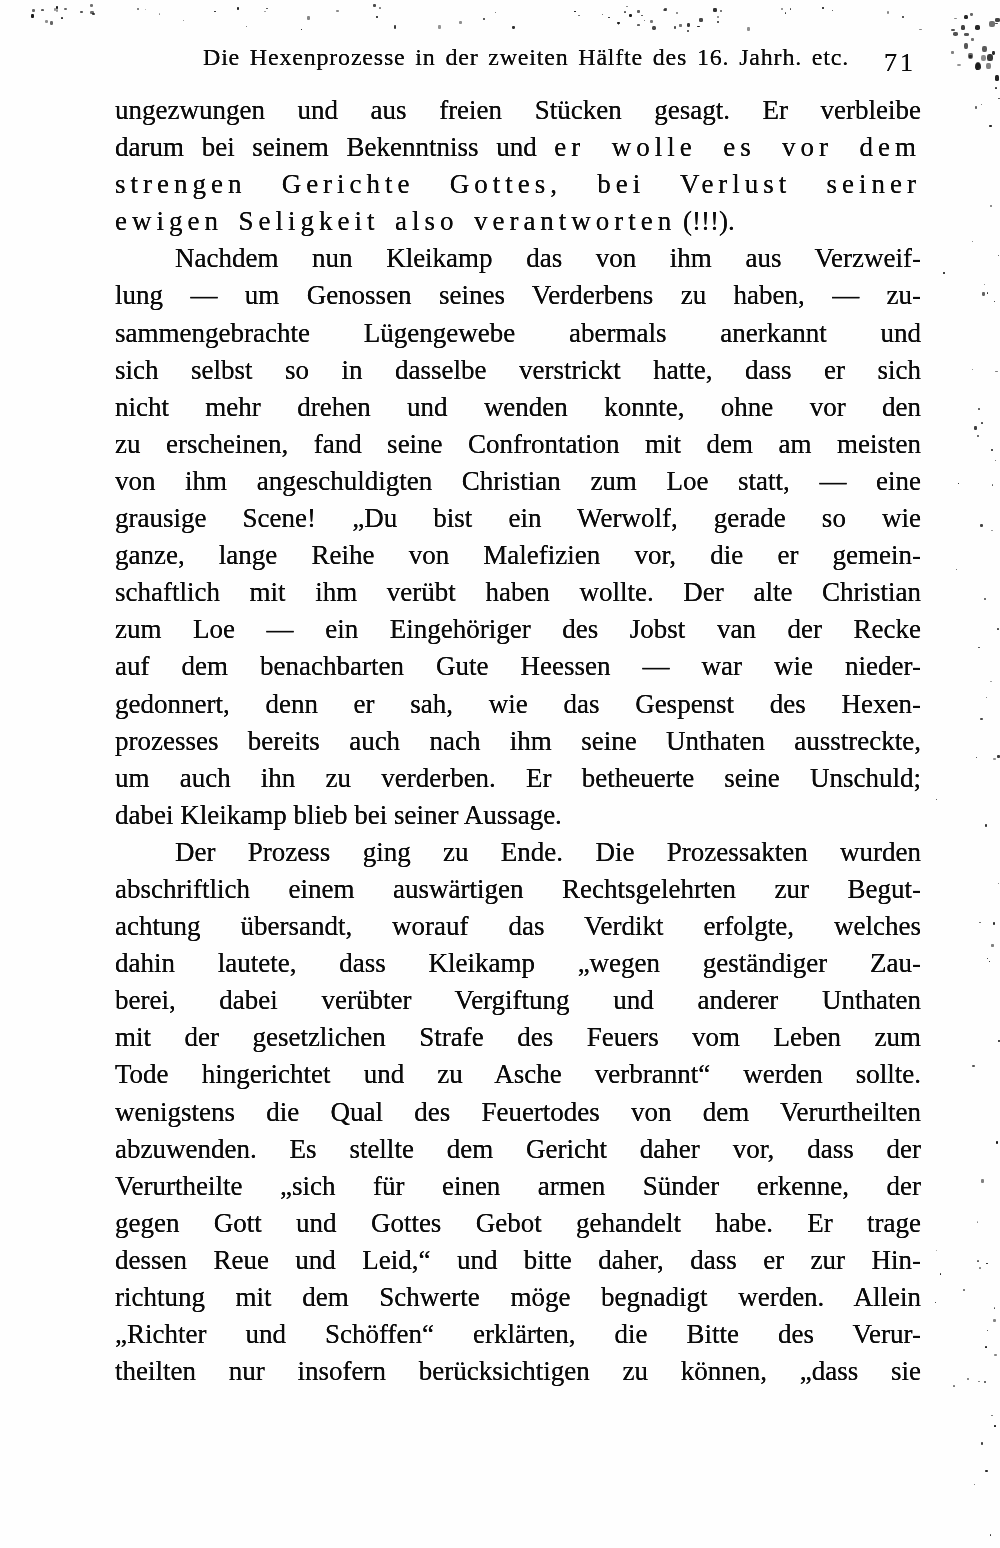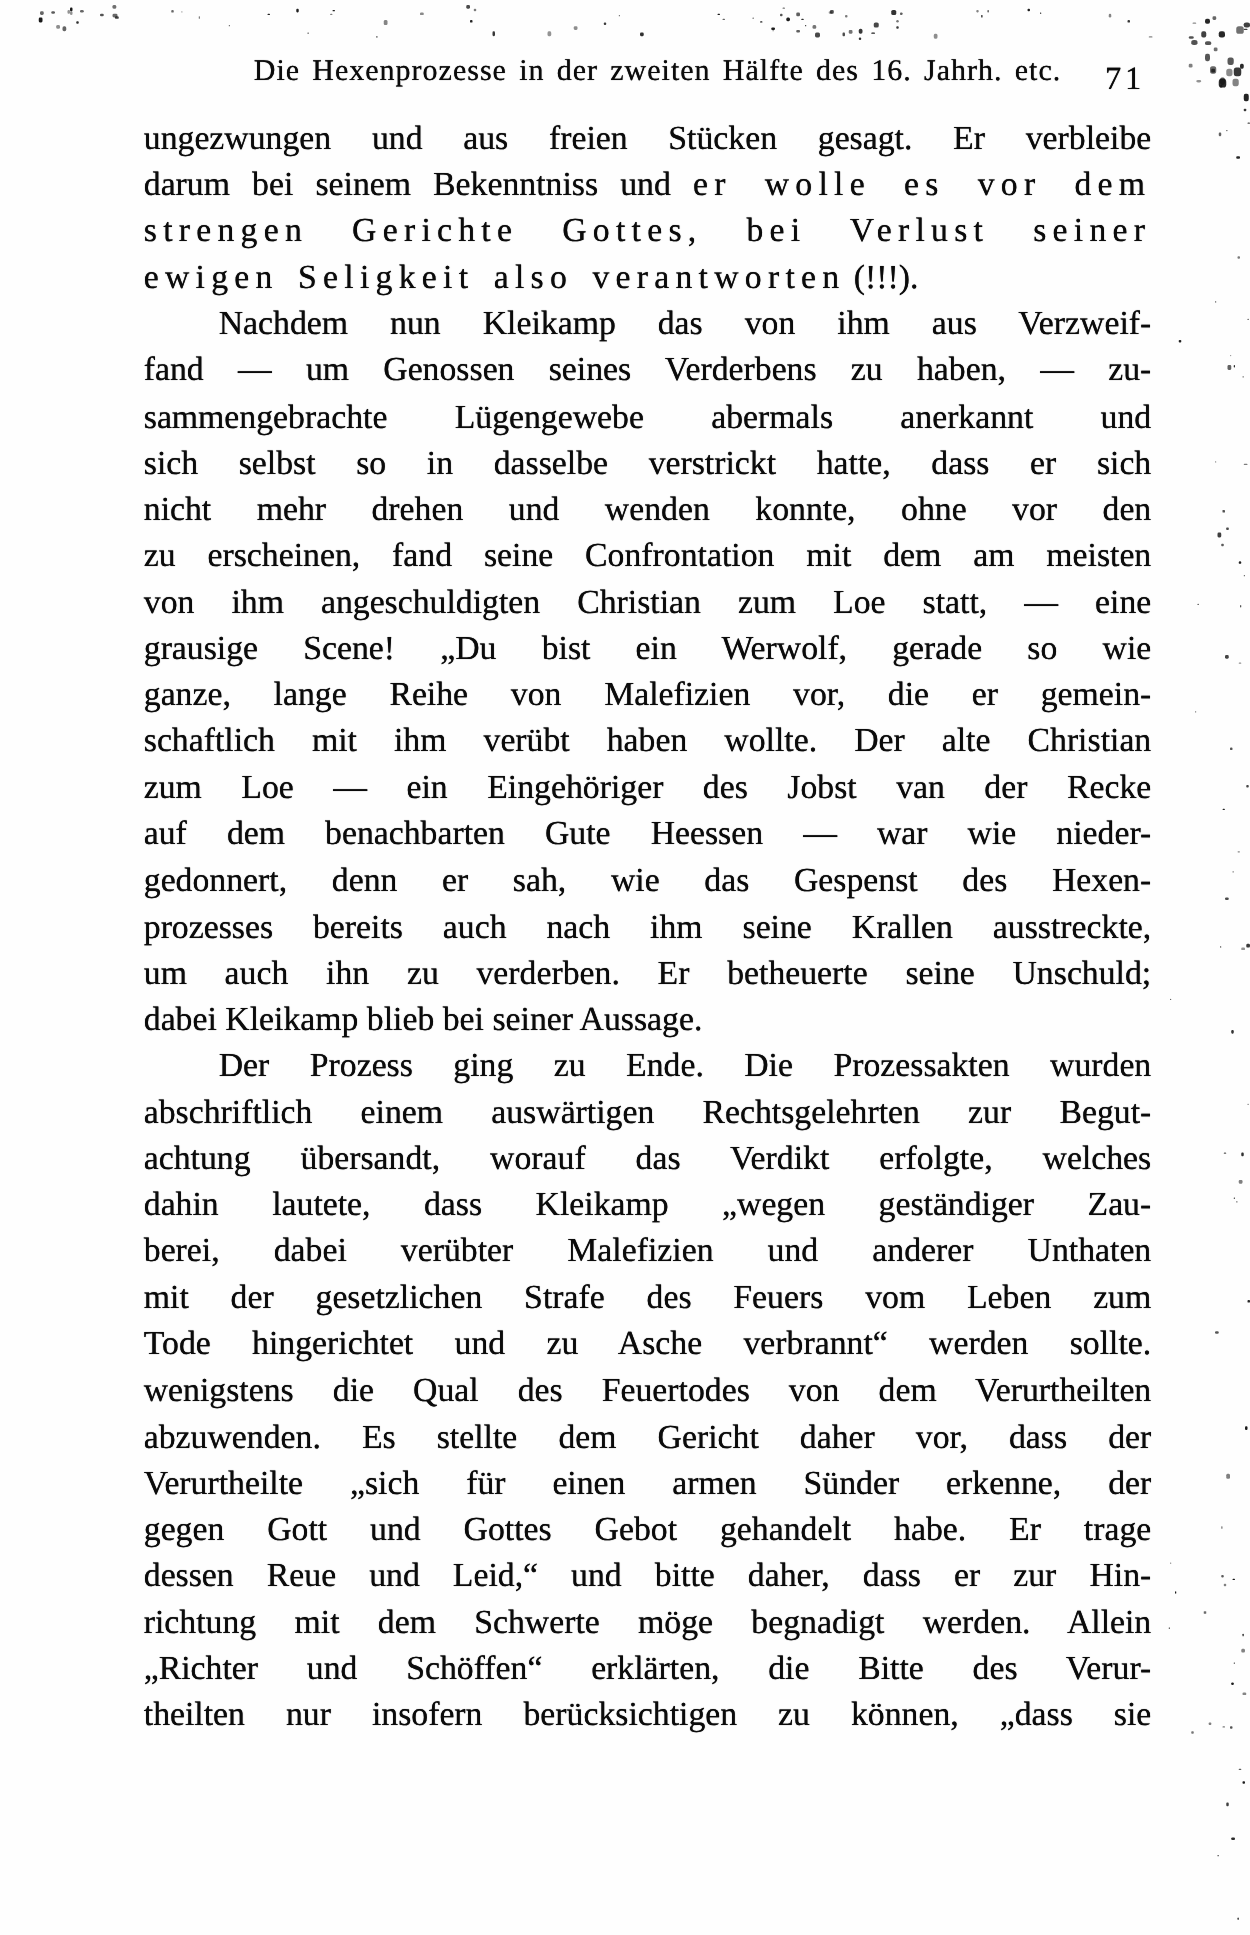--- a/index.html
+++ b/index.html
@@ -251,40 +251,40 @@
   <div class="running-header">Die Hexenprozesse in der zweiten Hälfte des 16. Jahrh. etc.</div>
 
   <div class="page-number">71</div>
 
   <div class="body-block" id="body-block">
       <div class="line"><span>ungezwungen und aus freien Stücken gesagt. Er verbleibe</span></div>
       <div class="line"><span>darum bei seinem Bekenntniss und </span><span class="sperr">er wolle es vor dem</span></div>
       <div class="line"><span class="sperr">strengen Gerichte Gottes, bei Verlust seiner</span></div>
       <div class="line nojust"><span class="sperr">ewigen Seligkeit also verantworten</span><span> (!!!).</span></div>
       <div class="line indent"><span>Nachdem nun Kleikamp das von ihm aus Verzweif-</span></div>
-      <div class="line"><span>fand — um Genossen seines Verderbens zu haben, — zu-</span></div>
+      <div class="line"><span>lung — um Genossen seines Verderbens zu haben, — zu-</span></div>
       <div class="line"><span>sammengebrachte Lügengewebe abermals anerkannt und</span></div>
       <div class="line"><span>sich selbst so in dasselbe verstrickt hatte, dass er sich</span></div>
       <div class="line"><span>nicht mehr drehen und wenden konnte, ohne vor den</span></div>
       <div class="line"><span>zu erscheinen, fand seine Confrontation mit dem am meisten</span></div>
       <div class="line"><span>von ihm angeschuldigten Christian zum Loe statt, — eine</span></div>
       <div class="line"><span>grausige Scene! „Du bist ein Werwolf, gerade so wie</span></div>
       <div class="line"><span>ganze, lange Reihe von Malefizien vor, die er gemein-</span></div>
       <div class="line"><span>schaftlich mit ihm verübt haben wollte. Der alte Christian</span></div>
       <div class="line"><span>zum Loe — ein Eingehöriger des Jobst van der Recke</span></div>
       <div class="line"><span>auf dem benachbarten Gute Heessen — war wie nieder-</span></div>
       <div class="line"><span>gedonnert, denn er sah, wie das Gespenst des Hexen-</span></div>
-      <div class="line"><span>prozesses bereits auch nach ihm seine Krallen ausstreckte,</span></div>
+      <div class="line"><span>prozesses bereits auch nach ihm seine Unthaten ausstreckte,</span></div>
       <div class="line"><span>um auch ihn zu verderben. Er betheuerte seine Unschuld;</span></div>
       <div class="line nojust"><span>dabei Kleikamp blieb bei seiner Aussage.</span></div>
       <div class="line indent"><span>Der Prozess ging zu Ende. Die Prozessakten wurden</span></div>
       <div class="line"><span>abschriftlich einem auswärtigen Rechtsgelehrten zur Begut-</span></div>
       <div class="line"><span>achtung übersandt, worauf das Verdikt erfolgte, welches</span></div>
       <div class="line"><span>dahin lautete, dass Kleikamp „wegen geständiger Zau-</span></div>
-      <div class="line"><span>berei, dabei verübter Malefizien und anderer Unthaten</span></div>
+      <div class="line"><span>berei, dabei verübter Vergiftung und anderer Unthaten</span></div>
       <div class="line"><span>mit der gesetzlichen Strafe des Feuers vom Leben zum</span></div>
       <div class="line"><span>Tode hingerichtet und zu Asche verbrannt“ werden sollte.</span></div>
       <div class="line"><span>wenigstens die Qual des Feuertodes von dem Verurtheilten</span></div>
       <div class="line"><span>abzuwenden. Es stellte dem Gericht daher vor, dass der</span></div>
       <div class="line"><span>Verurtheilte „sich für einen armen Sünder erkenne, der</span></div>
       <div class="line"><span>gegen Gott und Gottes Gebot gehandelt habe. Er trage</span></div>
       <div class="line"><span>dessen Reue und Leid,“ und bitte daher, dass er zur Hin-</span></div>
       <div class="line"><span>richtung mit dem Schwerte möge begnadigt werden. Allein</span></div>
       <div class="line"><span>„Richter und Schöffen“ erklärten, die Bitte des Verur-</span></div>
       <div class="line"><span>theilten nur insofern berücksichtigen zu können, „dass sie</span></div>

